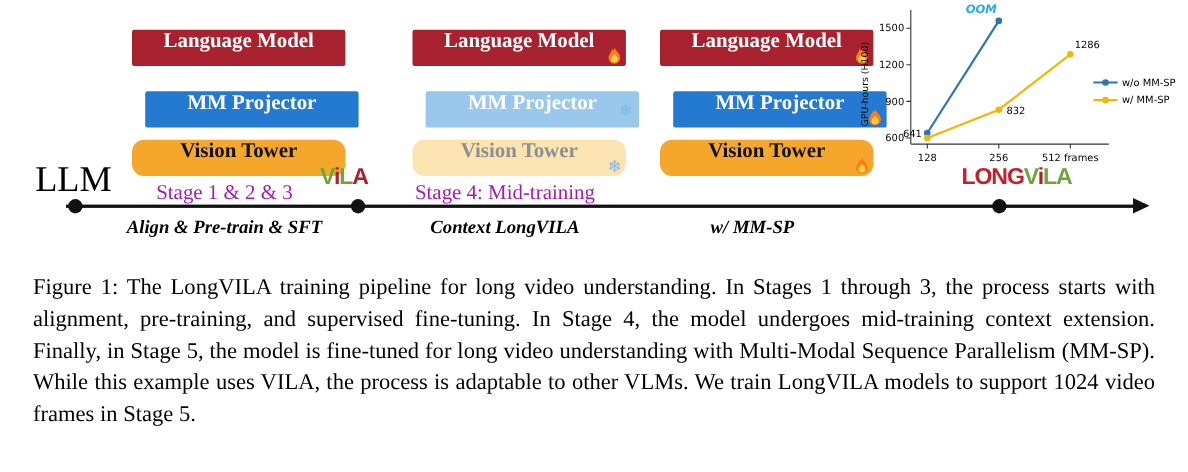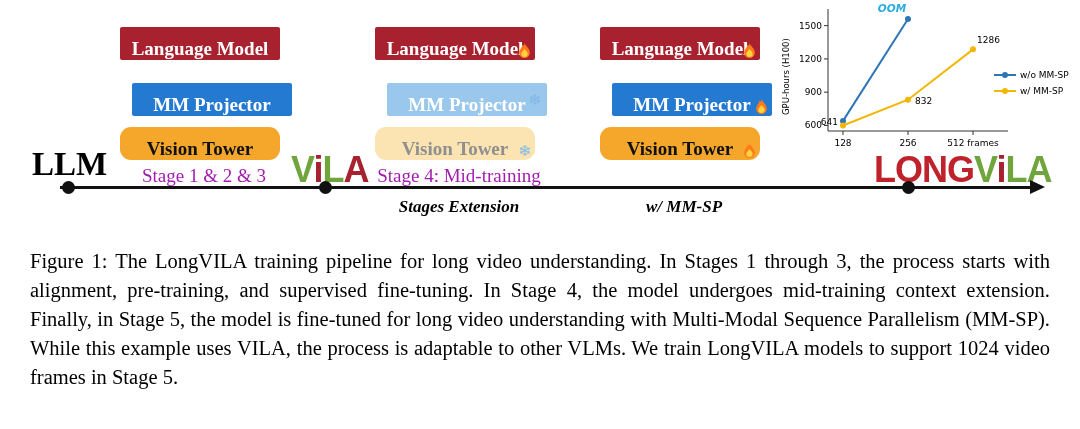--- a/index.html
+++ b/index.html
@@ -5,27 +5,27 @@
   * { margin:0; padding:0; box-sizing:border-box; }
   body { background:#ffffff; }
   .page {
     position:relative; width:1080px; height:429px; background:#ffffff;
     overflow:hidden; font-family:"Liberation Serif", serif;
   }
   .figure-area { position:absolute; left:0; top:0; width:1080px; height:240px; }
 
   .llm-label {
     position:absolute; left:32px; top:146px;
-    font-size:33px; font-weight:bold; color:#000;
+    font-size:33px; font-weight:normal; color:#000;
   }
 
   .stack { position:absolute; top:27px; width:168px; }
   .block {
-    position:relative; width:160px; height:33px;
-    display:flex; align-items:flex-end; justify-content:center;
+    position:relative; width:194px; height:33px;
+    display:flex; align-items:flex-start; justify-content:center;
     color:#fff; font-weight:bold; font-size:19px; border-radius:2px;
   }
   .block.lm   { background:#A8212F; margin-bottom:23px; }
   .block.proj { background:#2479D0; margin-bottom:11px;margin-left:12px; }
   .block.vt   { background:#F5A72B; color:#111;border-radius:11px; }
   .block.proj.frozen { background:#9AC7EC; }
   .block.vt.frozen   { background:#FBE3B2; color:#8f8f8f; }
 
   .stage-label {
     margin-top:5px; width:168px; text-align:center;
@@ -45,21 +45,21 @@
 
   .timeline-line { position:absolute; left:60px; top:186px; width:972px; height:3px; background:#111; }
   .timeline-arrow {
     position:absolute; left:1030px; top:180px; width:0; height:0;
     border-left:15px solid #111; border-top:7.5px solid transparent; border-bottom:7.5px solid transparent;
   }
   .timeline-dot { position:absolute; top:181px; width:13px; height:13px; border-radius:50%; background:#111; }
 
   .logo {
     position:absolute; top:149px;
-    font-family:"Liberation Sans", sans-serif; font-weight:800; font-size:36px; letter-spacing:-1px;
+    font-family:"Liberation Sans", sans-serif; font-weight:800; font-size:21px; letter-spacing:-1px;
   }
   .vila-logo { left:291px; }
   .longvila-logo { left:830px;margin-left:44px; }
 
   .chart { position:absolute; left:778px; top:3px; }
   .chart svg { font-family:"DejaVu Sans", sans-serif; }
 
   .caption {
     position:absolute; left:30px; top:247px; width:1020px;
     font-size:20.5px; line-height:29px; text-align:justify; color:#000;
@@ -132,21 +132,22 @@
 
     <div class="logo vila-logo"><span style="color: rgb(111, 165, 60);">V</span><span style="color: rgb(168, 33, 47);">i</span><span style="color: rgb(111, 165, 60);">L</span><span style="color: rgb(168, 33, 47);">A</span></div>
     <div class="logo longvila-logo"><span style="color: rgb(192, 34, 44);">L</span><span style="color: rgb(192, 34, 44);">O</span><span style="color: rgb(192, 34, 44);">N</span><span style="color: rgb(192, 34, 44);">G</span><span style="color: rgb(111, 165, 60);">V</span><span style="color: rgb(168, 33, 47);">i</span><span style="color: rgb(111, 165, 60);">L</span><span style="color: rgb(111, 165, 60);">A</span></div>
 
     <div class="timeline-line"></div>
     <div class="timeline-arrow"></div>
     <div class="timeline-dot" style="left:62px"></div>
     <div class="timeline-dot" style="left:319px"></div>
     <div class="timeline-dot" style="left:902px"></div>
 
-    <div class="sub-label" style="left:359px">Stages Extension</div>
+    <div class="sub-label" style="left:104px">Align &amp; Pre-train &amp; SFT</div>
+    <div class="sub-label" style="left:359px">Context LongVILA</div>
     <div class="sub-label" style="left:584px">w/ MM-SP</div>
 
     <div class="chart">
       <svg id="gpu-chart" width="302" height="152" viewBox="0 0 302 152">
           <line x1="50" y1="6" x2="50" y2="128" stroke="#333" stroke-width="1"></line>
           <line x1="50" y1="128" x2="230" y2="128" stroke="#333" stroke-width="1"></line>
           <line x1="46" y1="122.45454545454545" x2="50" y2="122.45454545454545" stroke="#333" stroke-width="1"></line>
           <text x="44" y="125.45454545454545" text-anchor="end" font-size="9" fill="#000">600</text>
           <line x1="46" y1="89.18181818181819" x2="50" y2="89.18181818181819" stroke="#333" stroke-width="1"></line>
           <text x="44" y="92.18181818181819" text-anchor="end" font-size="9" fill="#000">900</text>

